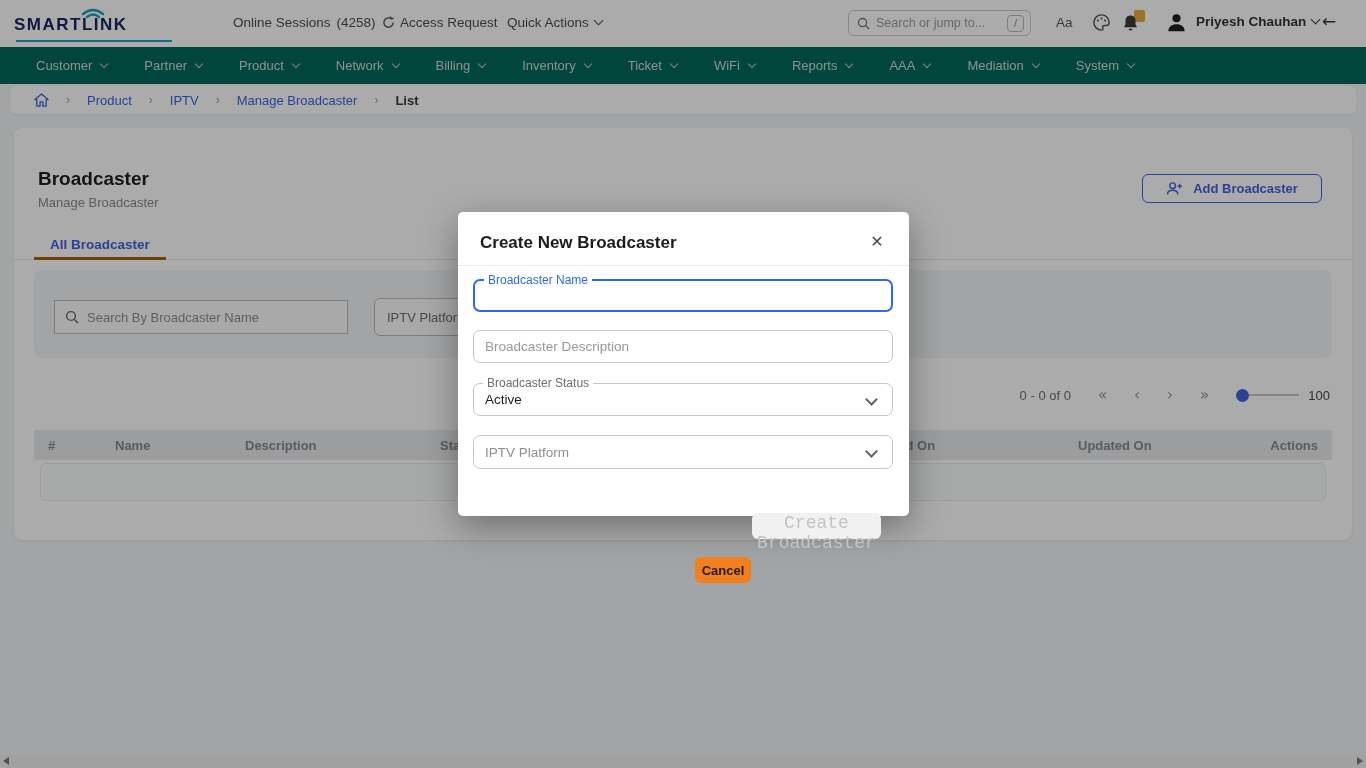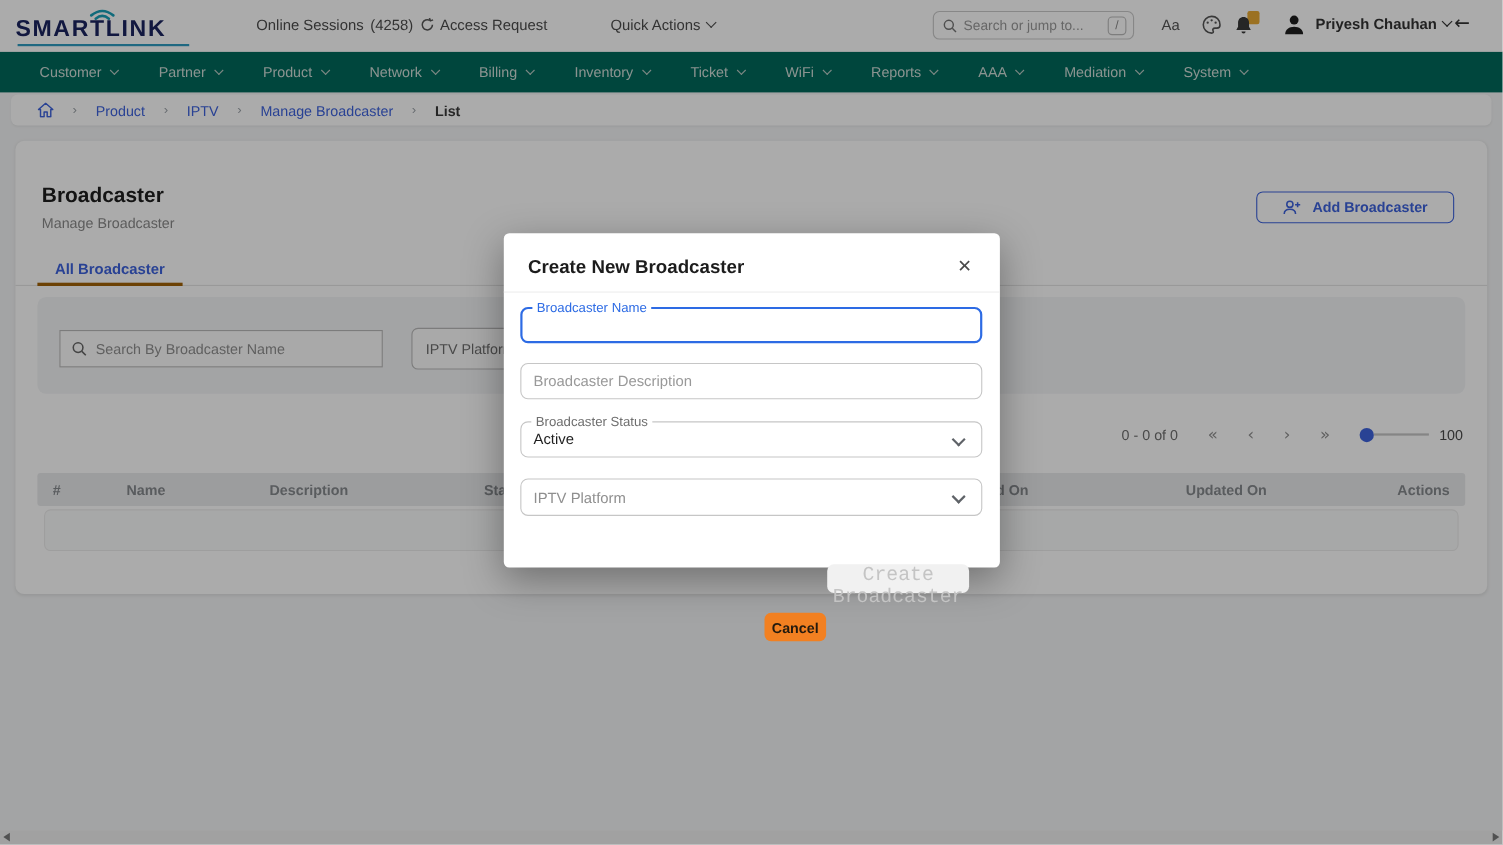--- a/index.html
+++ b/index.html
@@ -2,21 +2,21 @@
 <html><head>
 <meta charset="utf-8">
 <style>
   * { margin:0; padding:0; box-sizing:border-box; }
   html,body { width:1366px; height:768px; overflow:hidden; }
   body { font-family:"Liberation Sans", sans-serif; background:#f4f5f6; position:relative; }
 
   
   .header { position:absolute; left:0; top:0; width:1366px; height:47px; background:#ffffff; display:flex; align-items:center; z-index:1; }
   .logo { position:relative; margin-left:14px; width:160px; height:34px; }
-  .logo-text { font-size:21px; font-weight:bold; letter-spacing:1.5px; color:#1b2560; position:absolute; left:0; top:8px; }
+  .logo-text { font-size:17px; font-weight:bold; letter-spacing:1.5px; color:#1b2560; position:absolute; left:0; top:8px; }
   .logo-wifi { position:absolute; left:66px; top:-2px; }
   .logo-underline { position:absolute; left:2px; top:33px; width:156px; height:2px; background:#2f9cc0; }
   .hdr-item { font-size:13.5px; color:#4d4d4d; display:flex; align-items:center; gap:6px; }
   .pos { position:absolute; }
   .chv { display:inline-block; width:7px; height:7px; border-right:1.6px solid currentColor; border-bottom:1.6px solid currentColor; transform:rotate(45deg); margin-top:-4px; }
   .hdr-search { position:absolute; left:848px; top:10px; width:183px; height:26px; border:1px solid #c9c9c9; border-radius:6px; background:#fff; display:flex; align-items:center; padding:0 6px 0 8px; gap:6px; }
   .hdr-search input { border:none; outline:none; flex:1; font-size:12.5px; color:#444; background:transparent; min-width:0; font-family:"Liberation Sans",sans-serif; }
   .hdr-search input::placeholder { color:#9a9a9a; }
   .slash-badge { width:17px; height:17px; border:1px solid #bbb; border-radius:4px; font-size:11px; color:#888; display:flex; align-items:center; justify-content:center; }
   .bell-wrap { position:absolute; left:1122px; top:12px; width:22px; height:22px; }
@@ -113,21 +113,21 @@
           <path d="M12 7 A5 5 0 1 1 9.5 2.7" fill="none" stroke="#555" stroke-width="1.5"></path>
           <path d="M9 0.5 L10 3.2 L12.6 2.2" fill="none" stroke="#555" stroke-width="1.5"></path>
         </svg>
     </span>
   </div>
 
   <div class="hdr-item pos" style="left:400px; top:15px;">
     <span>Access Request</span>
   </div>
 
-  <div class="hdr-item pos" style="left:507px; top:15px;margin-left:48px;">
+  <div class="hdr-item pos" style="left:507px; top:15px;">
     <span>Quick Actions</span>
     <span class="chv"></span>
   </div>
 
   <div class="hdr-search">
     <span>
       <svg width="13" height="13" viewBox="0 0 14 14">
           <circle cx="6" cy="6" r="4.4" fill="none" stroke="#777" stroke-width="1.4"></circle>
           <line x1="9.4" y1="9.4" x2="13" y2="13" stroke="#777" stroke-width="1.4"></line>
         </svg>

